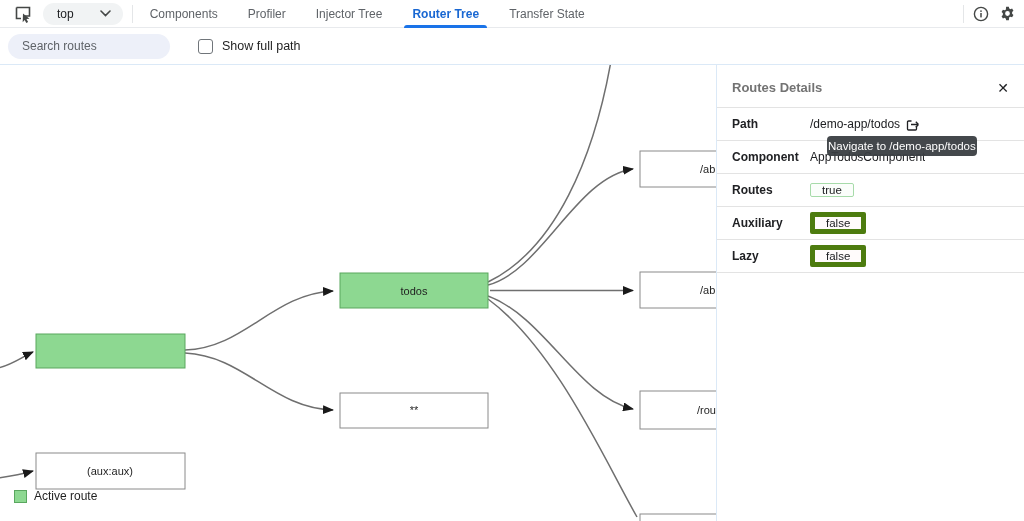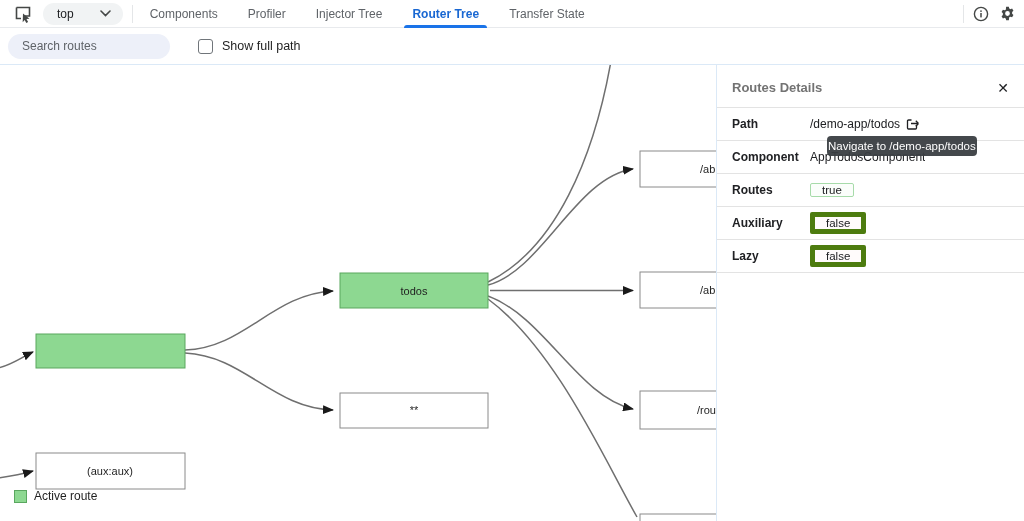--- a/index.html
+++ b/index.html
@@ -48,21 +48,21 @@
   
   .panel { position:absolute; top:64px; left:716px; width:308px; height:457px;
     background:#fff; border-top:1px solid #dbe9f7; border-left:1px solid #dbe9f7; }
   .panel-header { display:flex; align-items:center; justify-content:space-between;
     padding:15px 15px 12px 15px; }
   .panel-title { font-size:13px; font-weight:700; color:#737373; }
   .close-btn { font-size:14px; color:#202124; cursor:pointer; line-height:1; }
   .panel-sep { height:1px; background:#e3e3e3; margin:0; }
   .prow { display:flex; align-items:center; height:32px; padding:0 15px; }
   .prow-label { width:78px; flex:none; font-size:12px; font-weight:700; color:#202124; }
-  .prow-value { font-size:12px; color:#202124; display:flex; align-items:flex-start; gap:6px;
+  .prow-value { font-size:12px; color:#202124; display:flex; align-items:flex-end; gap:6px;
     white-space:nowrap; overflow:hidden; }
   .pill { display:inline-block; font-size:11.5px; color:#202124; padding:0 11px;
     border-radius:2px; background:#fff; }
   .pill.green { border:1px solid #a7dbaa; background:#fbfefb; }
   .pill.red { border:5px solid #4d7c0f; background:#fffbfb; }
 
   
   .tooltip { position:absolute; left:827px; top:136px; background:rgba(58,62,66,0.95);
     color:#fff; font-size:11.5px; padding:4px 1px; border-radius:4px; white-space:nowrap;
     z-index:10; }

